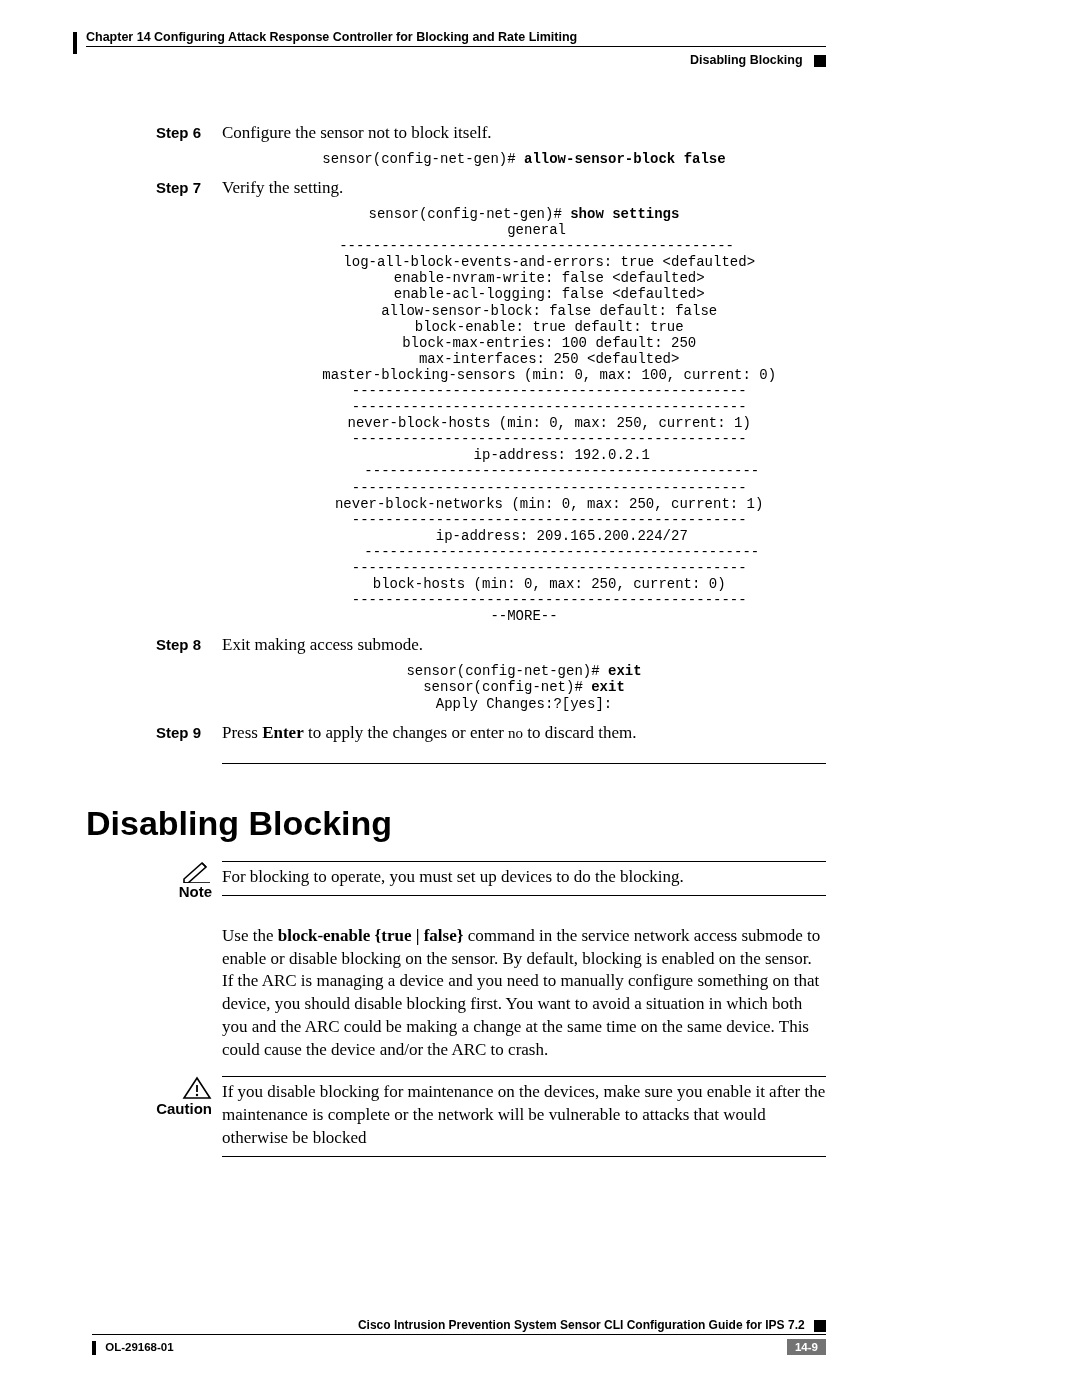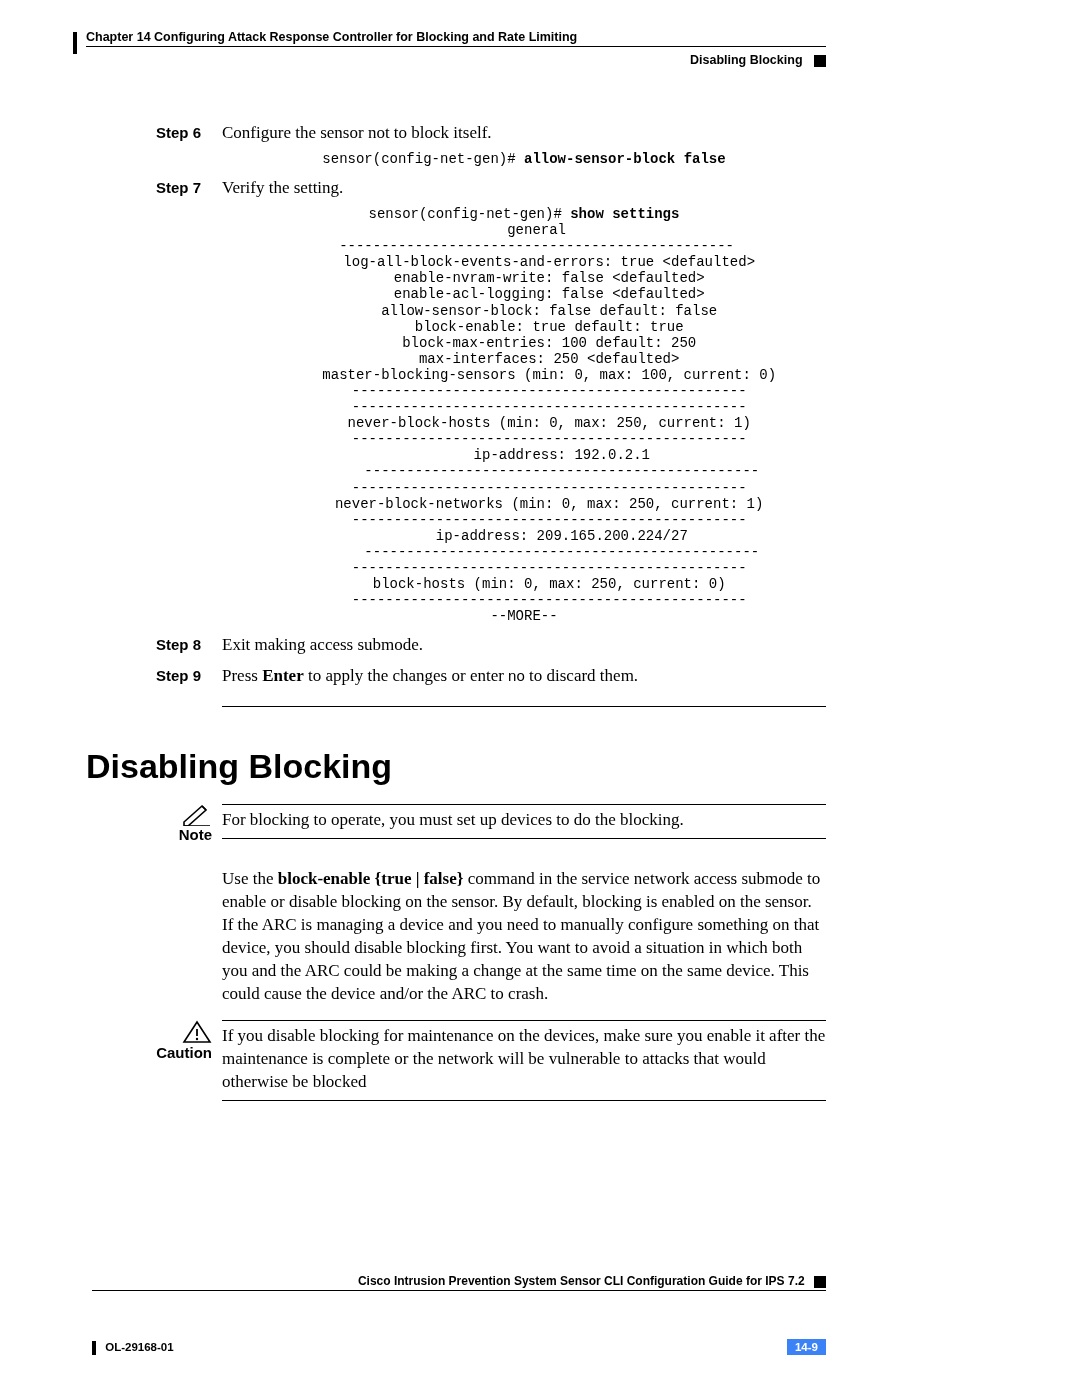--- a/index.html
+++ b/index.html
@@ -71,21 +71,21 @@
     font-family: "Courier New", Courier, monospace;
     font-size: 14px;
     white-space: pre;
     line-height: 1.15;
     margin-left: 66px;
     margin-top: 6px;
     margin-bottom: 10px;
     text-align: center;
   }
   .code-block b { font-weight: bold; }
-  .mono-inline { font-family: Liberation Sans, sans-serif; font-size: 15px; }
+  .mono-inline { font-family: Liberation Serif, serif; font-size: 15px; }
   .section-rule {
     border: none;
     border-top: 1.5px solid #000;
     margin: 18px 0 40px 66px;
   }
   h1.section-title {
     font-family: Arial, Helvetica, sans-serif;
     font-size: 34px;
     font-weight: bold;
     margin: 35px 0 18px 0;
@@ -159,27 +159,26 @@
     vertical-align: middle;
     margin-right: 6px;
   }
   .footer-guide {
     text-align: right;
     font-weight: bold;
     font-size: 12px;
     margin-bottom: 2px;
   }
   .page-num-box {
-    background: #3b82f6;
+    background: #737373;
     color: #fff;
     font-weight: bold;
     padding: 2px 8px;
     display: inline-block;
     margin-left: 8px;
-    margin-top: 44px;
   }
   .footer-end-marker {
     display:inline-block;
     width:12px;height:12px;background:#000;vertical-align:middle;margin-left:6px;
   }
 </style>
 </head>
 <body>
 
 <div class="page">
@@ -227,20 +226,23 @@
          -----------------------------------------------
       -----------------------------------------------
       block-hosts (min: 0, max: 250, current: 0)
       -----------------------------------------------
 --MORE--</span></div>
 
     <div class="step-row">
       <div class="step-label">Step 8</div>
       <div class="step-text">Exit making access submode.</div>
     </div>
+    <div class="code-block"><span>sensor(config-net-gen)# </span><b>exit</b>
+<span>sensor(config-net)# </span><b>exit</b>
+<span>Apply Changes:?[yes]:</span></div>
 
     <div class="step-row">
       <div class="step-label">Step 9</div>
       <div class="step-text">
         <span>Press </span><b>Enter</b><span> to apply the changes or enter </span><span class="mono-inline">no</span><span> to discard them.</span>
       </div>
     </div>
 
     <hr class="section-rule">
   </div>

